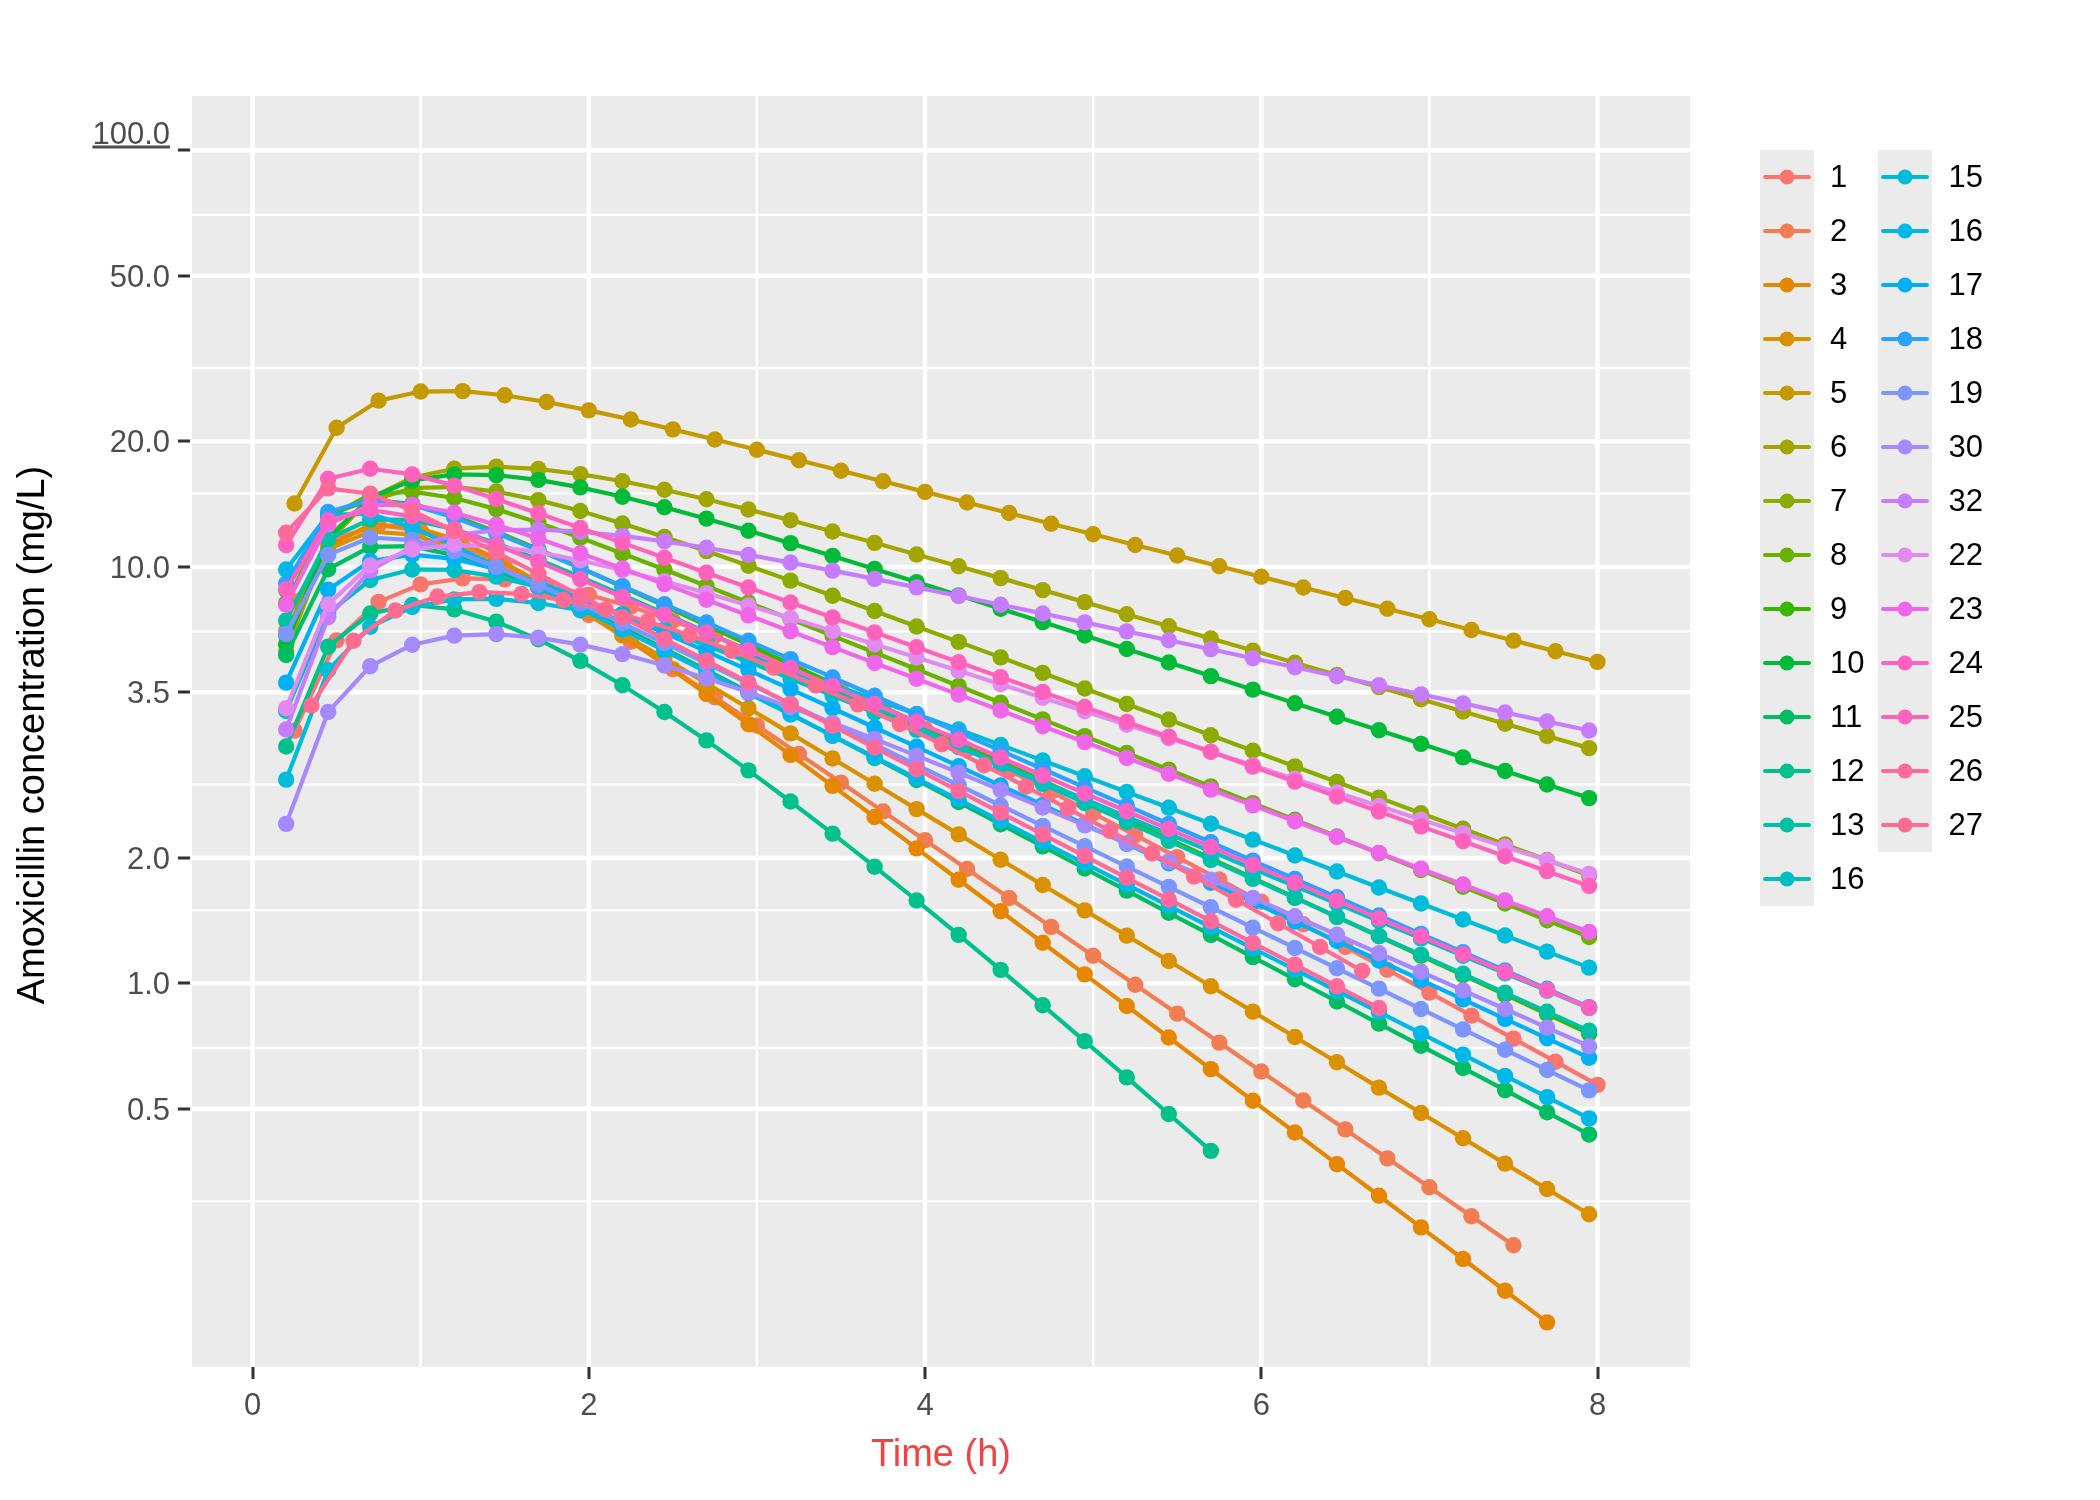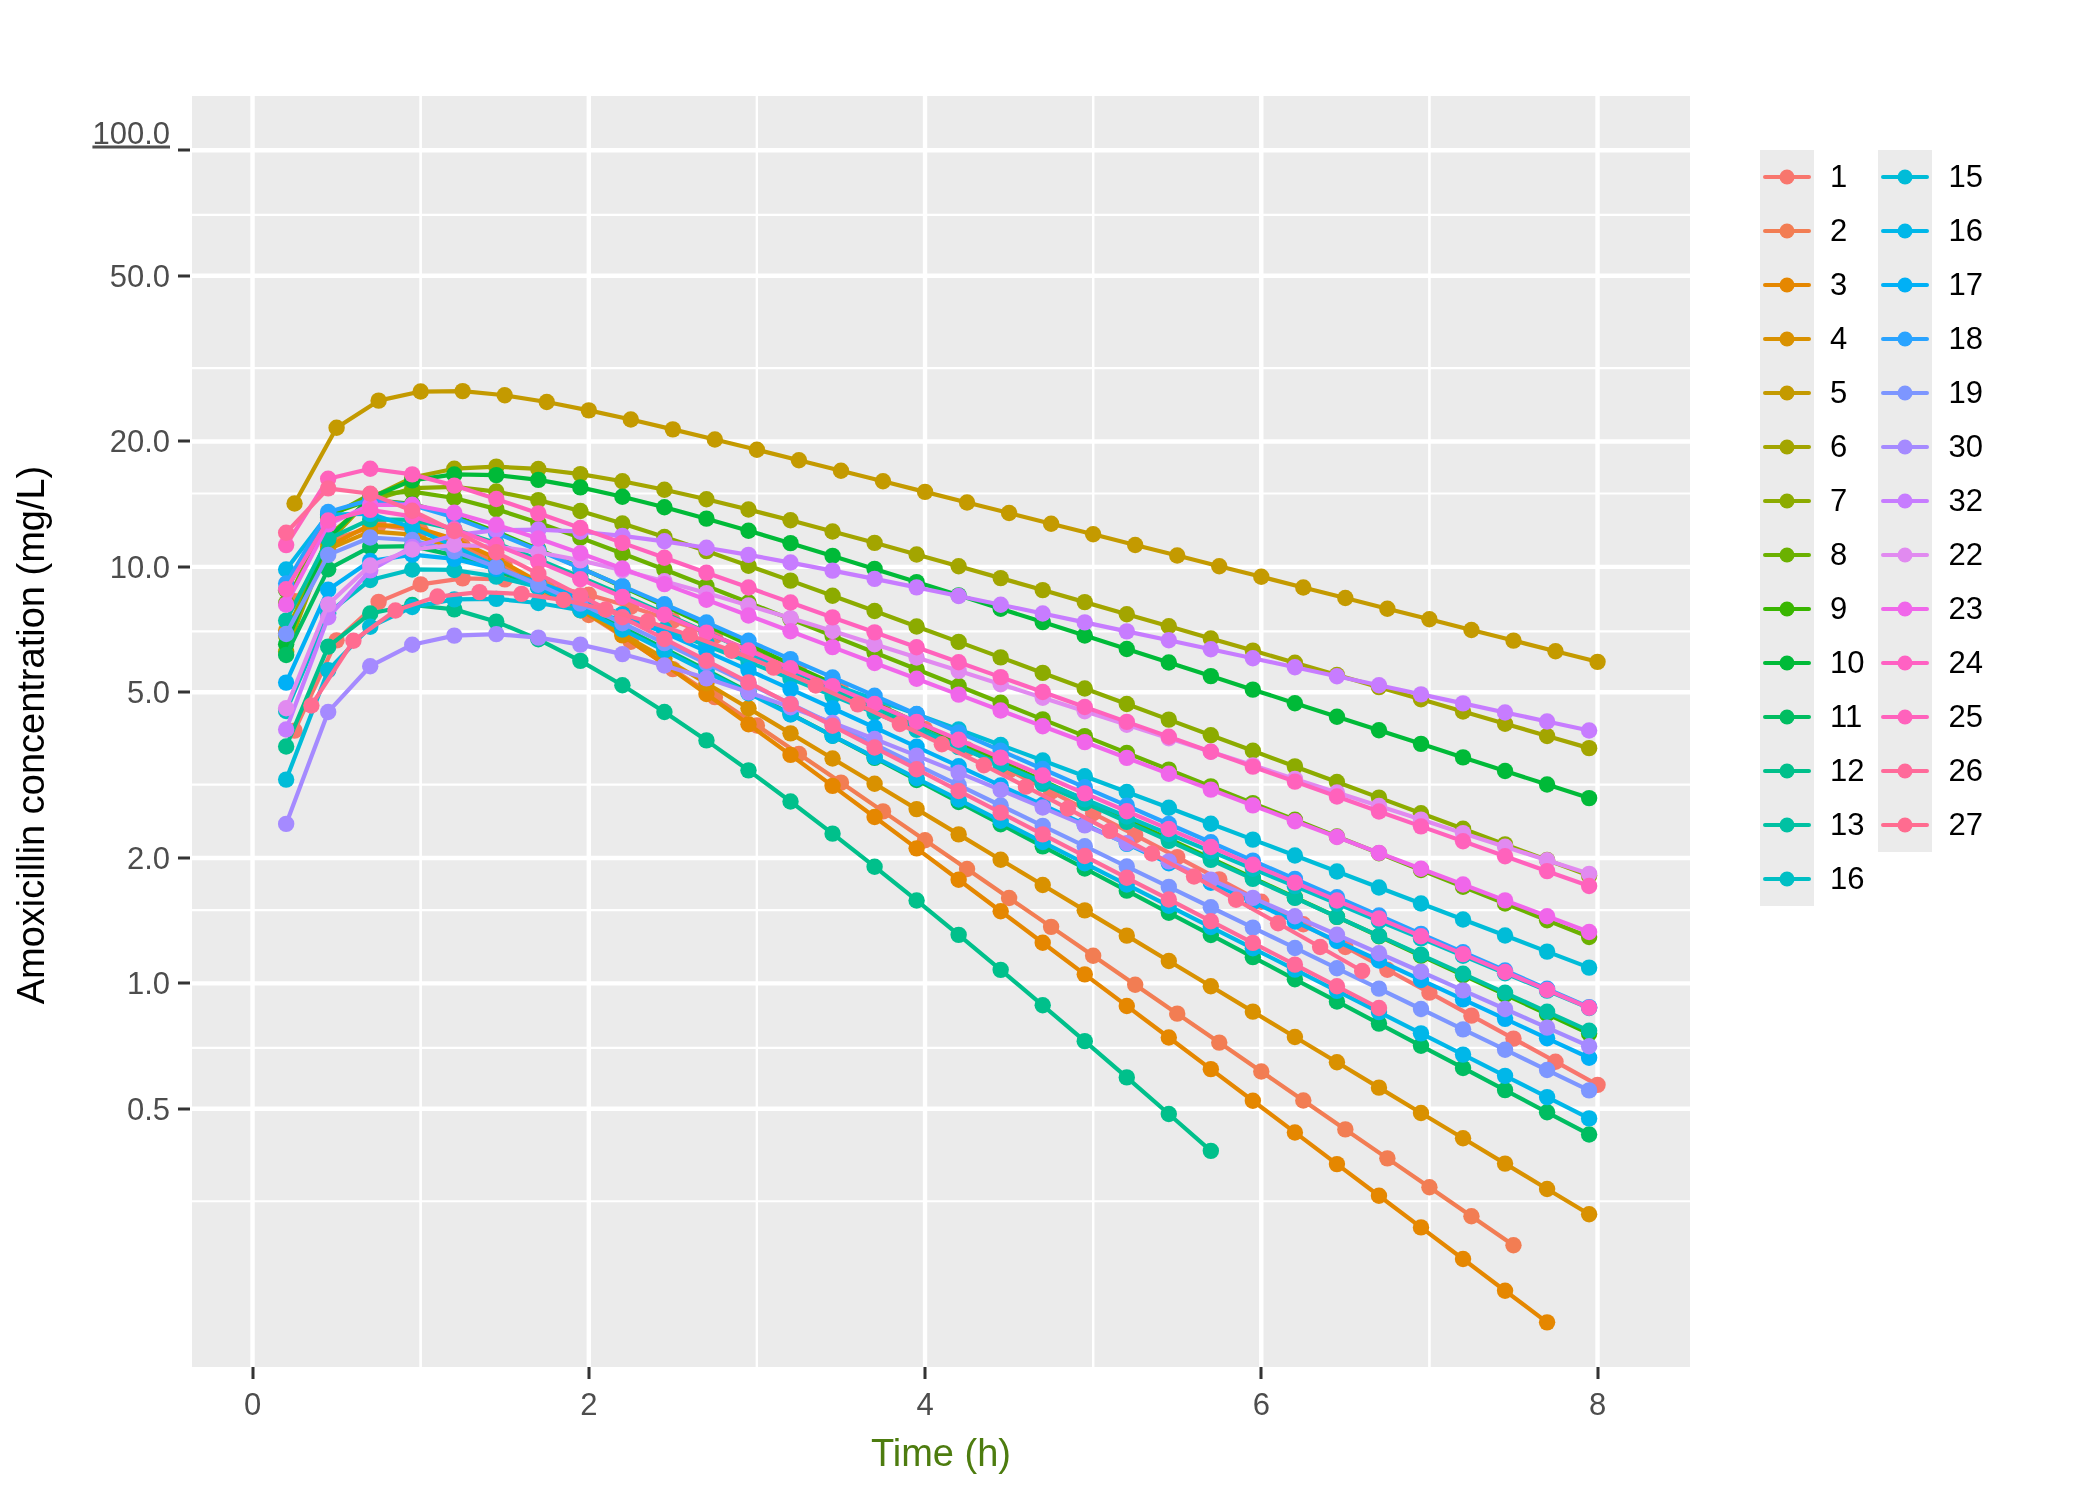--- a/index.html
+++ b/index.html
@@ -110,21 +110,21 @@
   }
 
   #x-axis-title {
     position: absolute;
     left: 192px;
     top: 1430px;
     width: 1498px;
     text-align: center;
     font-size: 38px;
     line-height: 46px;
-    color: #4d7c0f;
+    color: #ef4444;
   }
   #y-axis-title {
     position: absolute;
     left: -605px;
     top: 712px;
     width: 1271px;
     text-align: center;
     font-size: 38px;
     line-height: 46px;
     color: #000000;
@@ -211,21 +211,21 @@
       <div class="y-tick-mark" style="top: 596.254px;"></div>
       <div class="y-tick-mark" style="top: 762.022px;"></div>
       <div class="y-tick-mark" style="top: 887.42px;"></div>
       <div class="y-tick-mark" style="top: 1012.82px;"></div>
     </div>
   <div id="y-tick-labels">
       <div class="y-tick-label" style="top: 37px; text-decoration: underline;">100.0</div>
       <div class="y-tick-label" style="top: 179.691px;">50.0</div>
       <div class="y-tick-label" style="top: 345.458px;">20.0</div>
       <div class="y-tick-label" style="top: 470.856px;">10.0</div>
-      <div class="y-tick-label" style="top: 596.254px;">5.0</div>
+      <div class="y-tick-label" style="top: 596.254px;">3.5</div>
       <div class="y-tick-label" style="top: 762.022px;">2.0</div>
       <div class="y-tick-label" style="top: 887.42px;">1.0</div>
       <div class="y-tick-label" style="top: 1012.82px;">0.5</div>
     </div>
 
   <div id="panel-wrap">
     <div id="panel-bg"></div>
     <svg id="grid-layer" preserveAspectRatio="none" viewBox="0 0 1498 1271">
         <line x1="0" y1="118.8189080132372" x2="1498" y2="118.8189080132372" stroke="#FFFFFF" stroke-width="2.2"></line>
         <line x1="0" y1="272.1047534990215" x2="1498" y2="272.1047534990215" stroke="#FFFFFF" stroke-width="2.2"></line>

